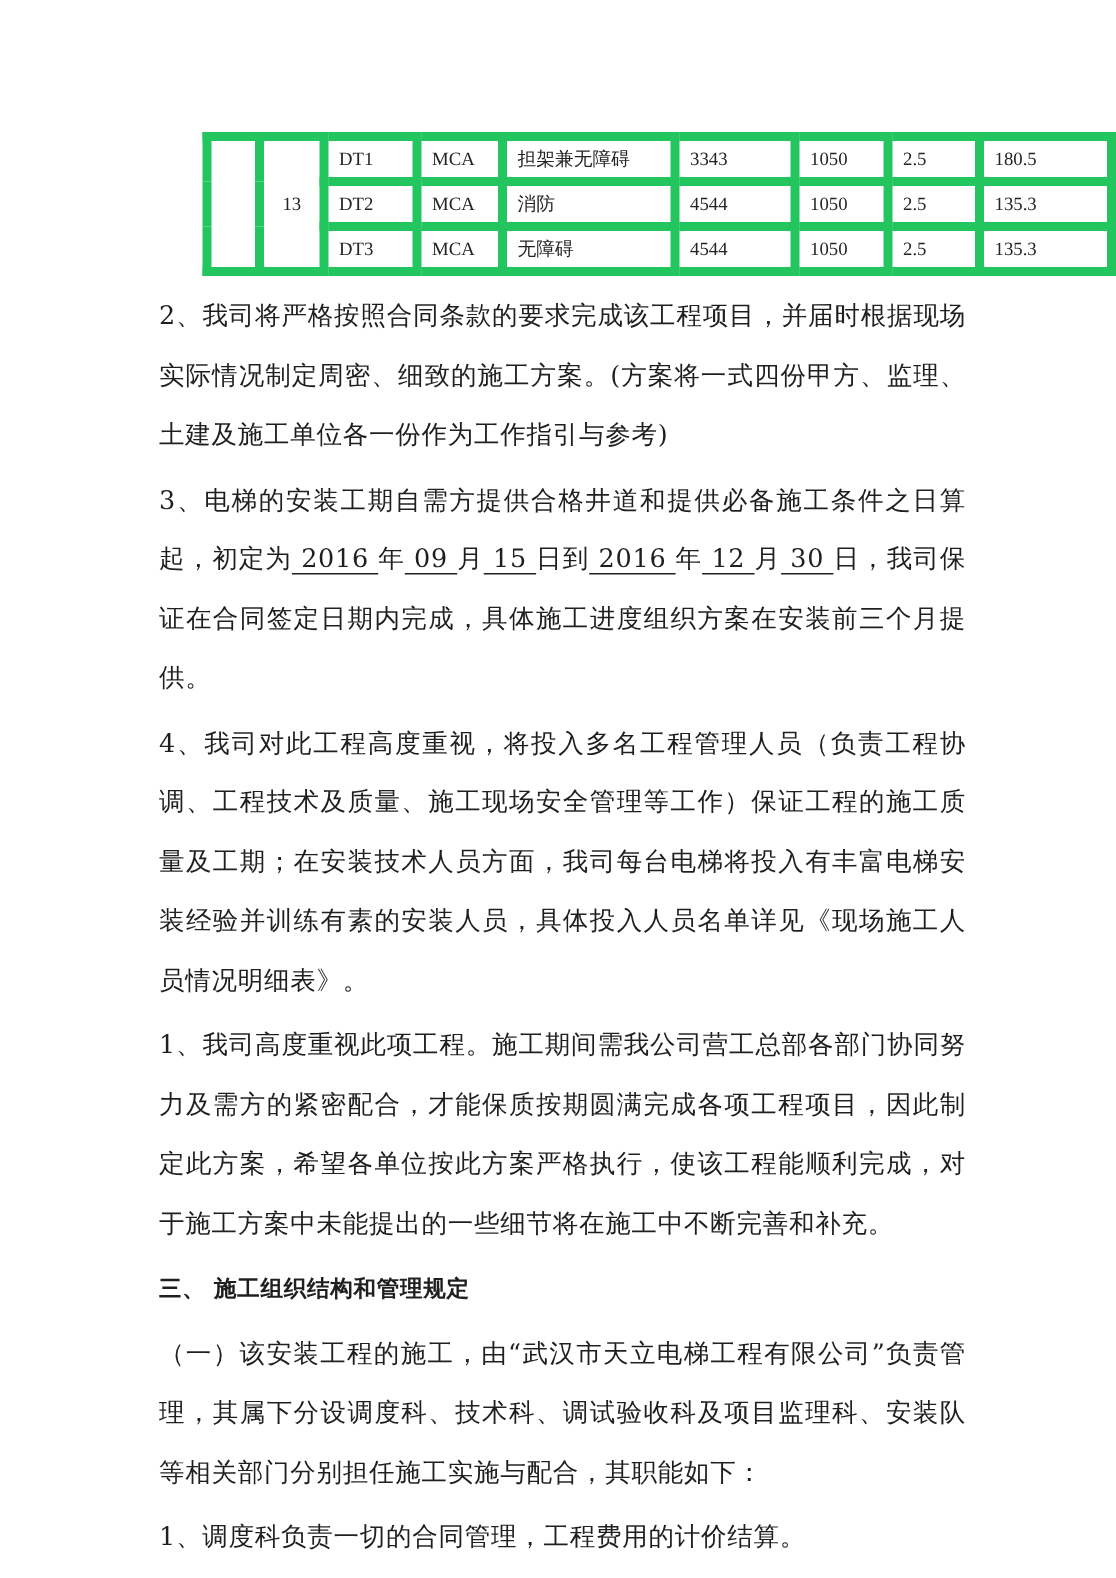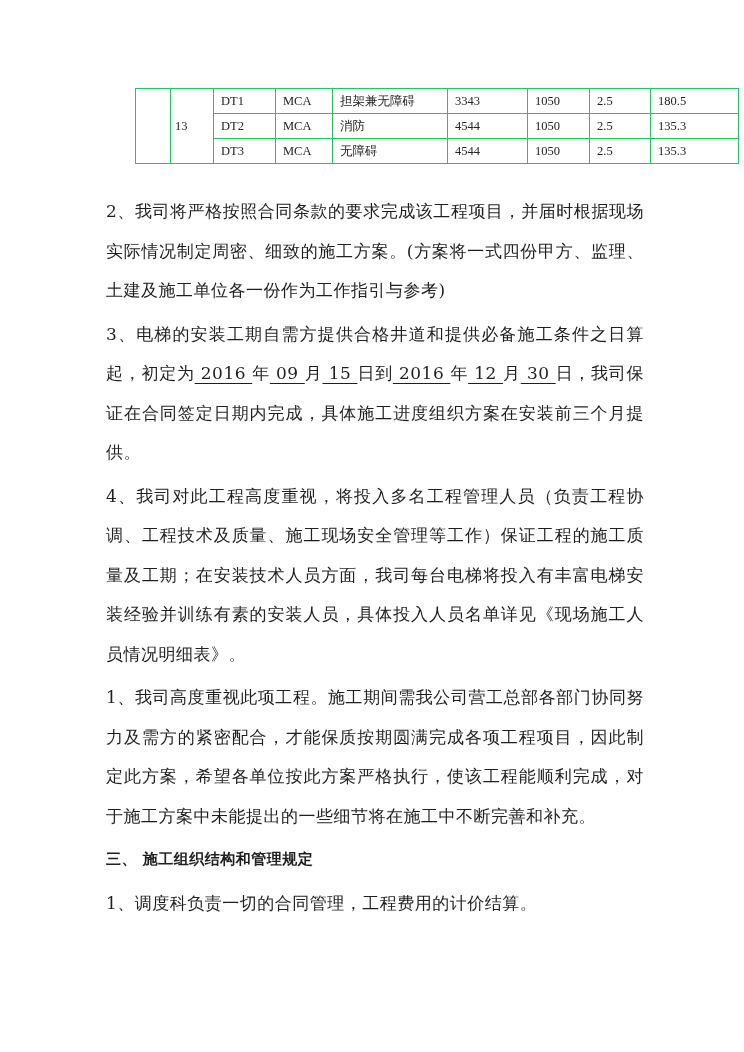--- a/index.html
+++ b/index.html
@@ -17,28 +17,28 @@
   .spec-table-wrap { position: absolute; left: 135px; top: 88px; }
   table.spec {
     border-collapse: collapse;
     table-layout: fixed;
     width: 603px;
     font-family: "Liberation Serif", "DejaVu Serif", serif;
     font-size: 12.5px;
     color: #242424;
   }
   table.spec td {
-    border: 1px solid #22c55e;
+    border: 6px solid #22c55e;
     height: 24px;
     padding: 0 0 0 7px;
     vertical-align: middle;
     white-space: nowrap;
     overflow: hidden;
   }
-  table.spec td.c-center { padding: 4px; }
+  table.spec td.c-center { text-align: center; padding: 4px; }
 
   
   .content {
     position: absolute;
     left: 102px; top: 188px;
     width: 546px;
     font-size: 17px;
     line-height: 39.5px;
     text-align: justify;
     letter-spacing: 0.5px;
@@ -106,16 +106,17 @@
       </tbody>
     </table>
   </div>
 
   <div class="content">
     <p>2、我司将严格按照合同条款的要求完成该工程项目，并届时根据现场实际情况制定周密、细致的施工方案。(方案将一式四份甲方、监理、土建及施工单位各一份作为工作指引与参考)</p>
     <p><span>3、电梯的安装工期自需方提供合格井道和提供必备施工条件之日算起，初定为</span><span class="u">&nbsp;2016&nbsp;</span><span>年</span><span class="u">&nbsp;09&nbsp;</span><span>月</span><span class="u">&nbsp;15&nbsp;</span><span>日到</span><span class="u">&nbsp;2016&nbsp;</span><span>年</span><span class="u">&nbsp;12&nbsp;</span><span>月</span><span class="u">&nbsp;30&nbsp;</span><span>日，我司保证在合同签定日期内完成，具体施工进度组织方案在安装前三个月提供。</span></p>
     <p>4、我司对此工程高度重视，将投入多名工程管理人员（负责工程协调、工程技术及质量、施工现场安全管理等工作）保证工程的施工质量及工期；在安装技术人员方面，我司每台电梯将投入有丰富电梯安装经验并训练有素的安装人员，具体投入人员名单详见《现场施工人员情况明细表》。</p>
     <p>1、我司高度重视此项工程。施工期间需我公司营工总部各部门协同努力及需方的紧密配合，才能保质按期圆满完成各项工程项目，因此制定此方案，希望各单位按此方案严格执行，使该工程能顺利完成，对于施工方案中未能提出的一些细节将在施工中不断完善和补充。</p>
     <p class="heading">三、 施工组织结构和管理规定</p>
+    <p>（一）该安装工程的施工，由“武汉市天立电梯工程有限公司”负责管理，其属下分设调度科、技术科、调试验收科及项目监理科、安装队等相关部门分别担任施工实施与配合，其职能如下：</p>
     <p>1、调度科负责一切的合同管理，工程费用的计价结算。</p>
   </div>
 
 </div>
 
 </body></html>

